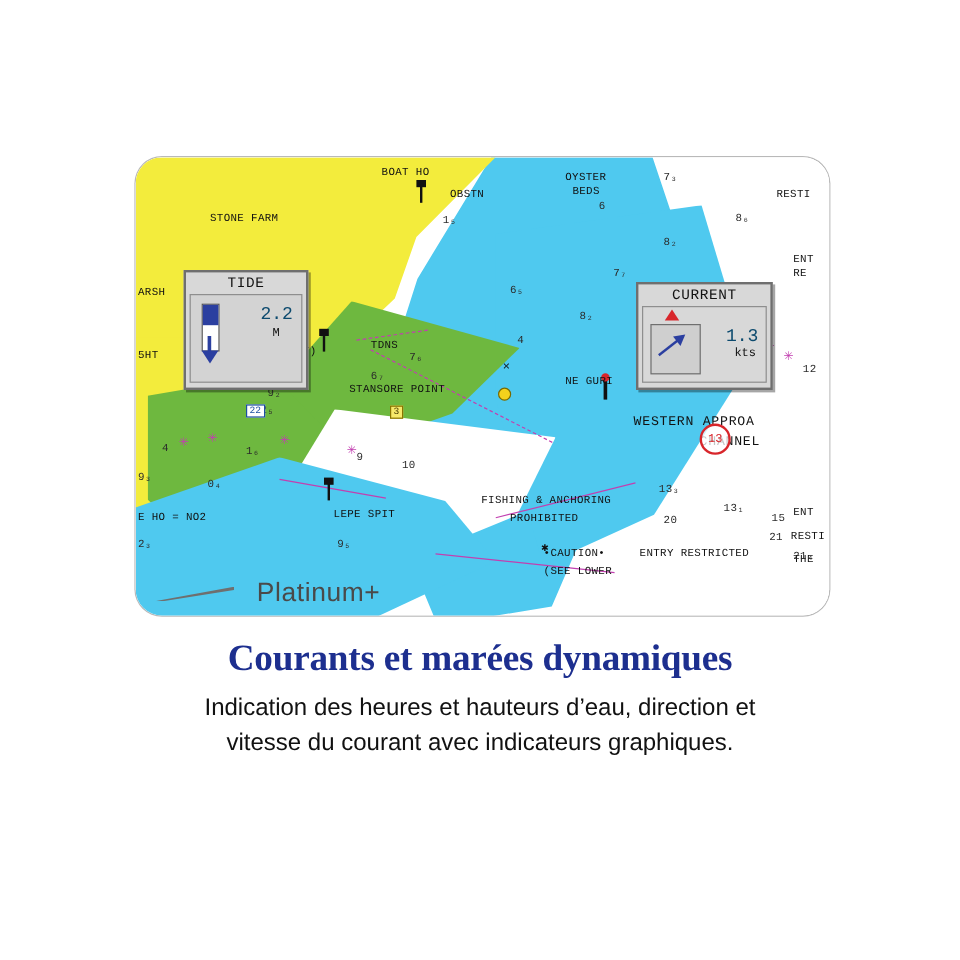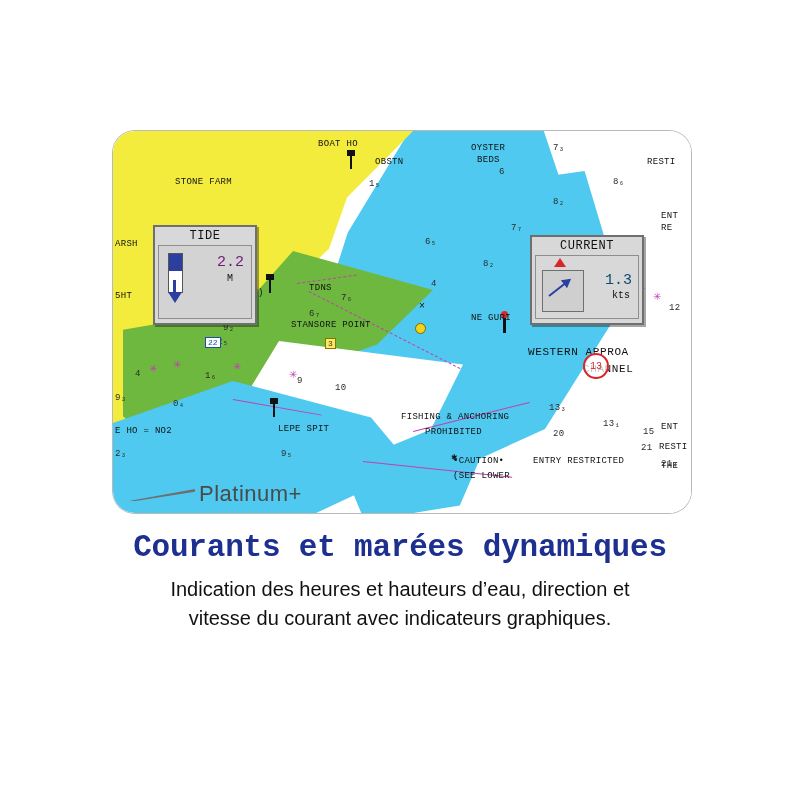--- a/index.html
+++ b/index.html
@@ -188,21 +188,21 @@
     width: 0; height: 0;
     border-left: 7px solid transparent;
     border-right: 7px solid transparent;
     border-top: 11px solid #2b3fa0;
   }
   .tide-arrow-stem {
     position: absolute; left: 14px; top: 34px; width: 3px; height: 14px; background: #2b3fa0;
   }
   .tide-val {
     position: absolute; right: 7px; top: 8px;
-    font-size: 15px; color: #701a75;
+    font-size: 15px; color: #0c4a6e;
   }
   .tide-unit {
     position: absolute; right: 18px; top: 27px;
     font-size: 10px; color: #111;
   }
 
   #current-window { left: 417px; top: 104px; width: 110px; height: 86px; }
   .cur-compass {
     position: absolute; left: 6px; top: 14px; width: 40px; height: 40px;
     background: #cfcfcf; border: 1px solid #6f6f6f;
@@ -237,21 +237,21 @@
     width: 22px; height: 22px; border-radius: 50%;
     border: 2px solid #d8262b; color: #d8262b;
     font-family: "Liberation Mono", monospace; font-size: 10px;
     display: flex; align-items: center; justify-content: center;
     background: rgba(255,255,255,.75);
   }
 
   
   #platinum {
     position: absolute; left: 16px; bottom: 6px;
-    display: flex; align-items: center; gap: 0;
+    display: flex; align-items: center; gap: 15px;
   }
   #platinum .swoosh {
     width: 70px; height: 18px; position: relative;
   }
   #platinum .swoosh:before {
     content: "";
     position: absolute; left: 0; top: 4px;
     width: 66px; height: 12px;
     background: #6f6f6f;
     clip-path: polygon(0% 100%, 100% 0%, 100% 22%, 10% 100%);
@@ -264,21 +264,21 @@
   }
 
   
   #caption {
     position: absolute;
     left: 0; top: 530px; width: 800px;
     text-align: center;
   }
   #caption h1 {
     margin: 0;
-    font-family: Liberation Mono, monospace;
+    font-family: Liberation Serif, serif;
     font-size: 31px;
     font-weight: bold;
     color: #1d2f8f;
     letter-spacing: -0.2px;
   }
   #caption p {
     margin: 10px 0 0;
     font-family: "Liberation Sans", sans-serif;
     font-size: 20px;
     color: #111111;

